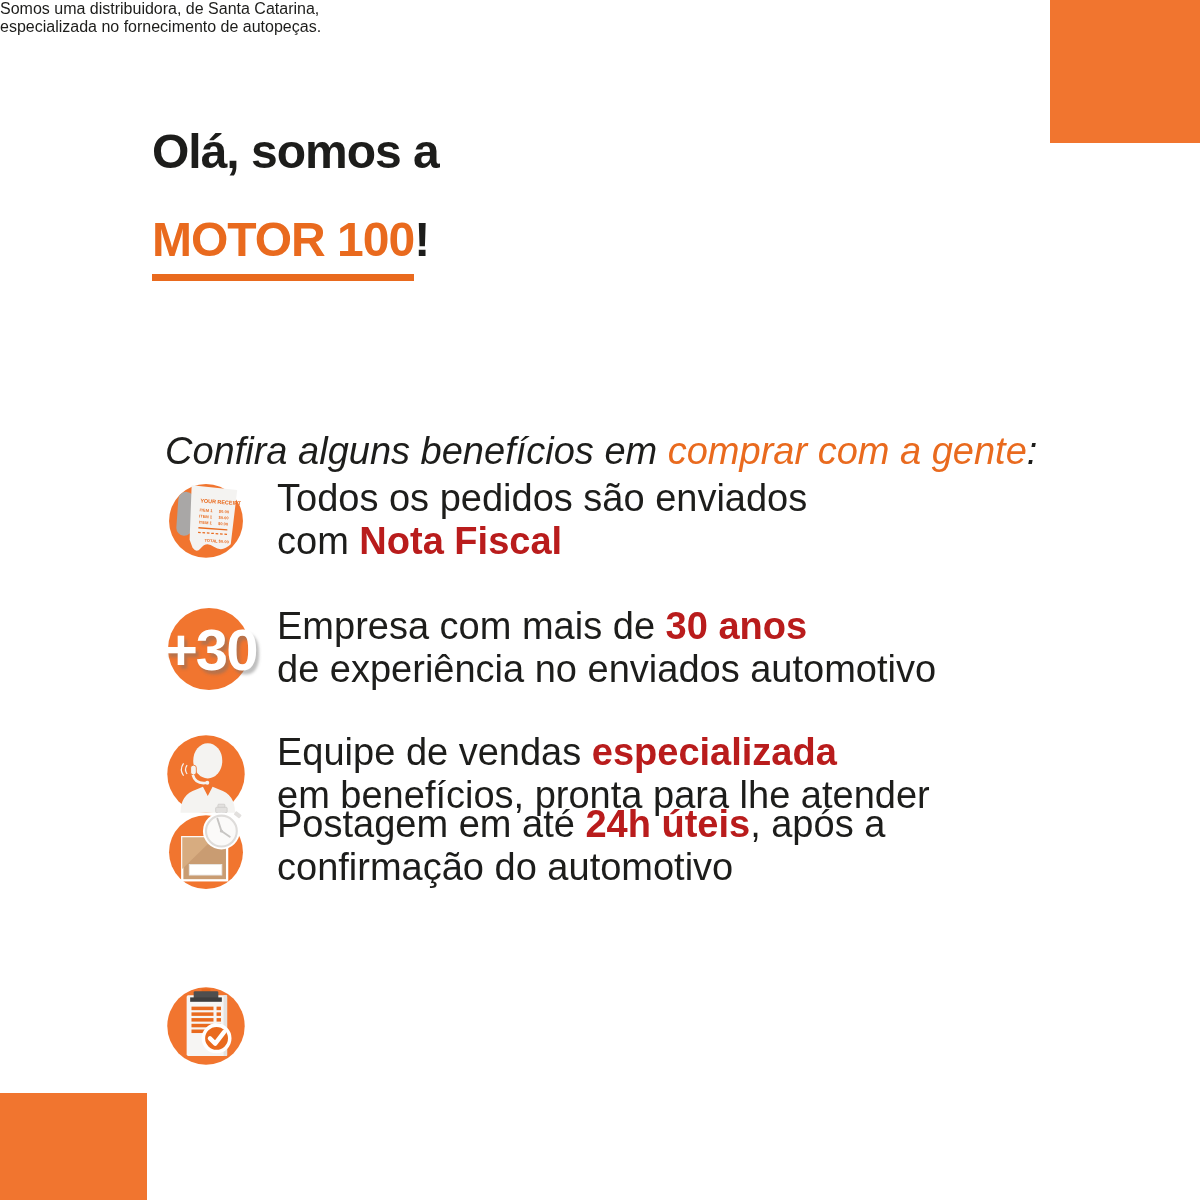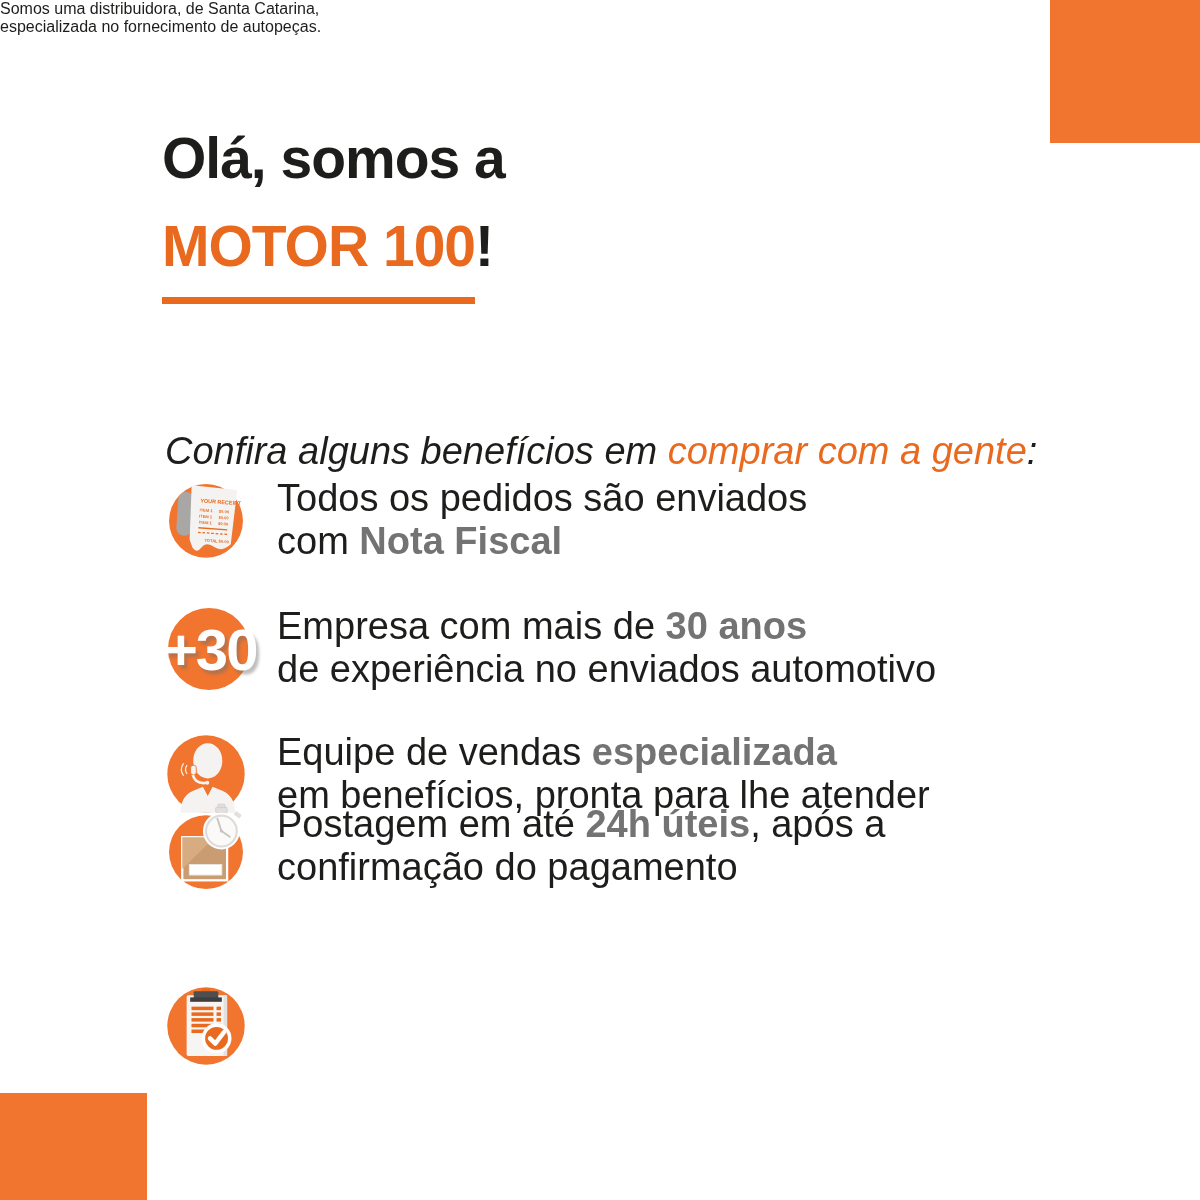--- a/index.html
+++ b/index.html
@@ -9,41 +9,41 @@
     color:#1d1d1b;position:relative;overflow:hidden;
   }
   .canvas{position:absolute;inset:0;}
 
   
   .sq{position:absolute;background:#F1752F;}
   .sq.tr{top:0;right:0;width:150px;height:143px;}
   .sq.bl{bottom:0;left:0;width:147px;height:107px;}
 
   
-  .title{position:absolute;left:162px;top:78px;font-weight:bold;font-size:57px;line-height:84px;letter-spacing:-1px;}
+  .title{position:absolute;left:152px;top:78px;font-weight:bold;font-size:48px;line-height:84px;letter-spacing:-1px;}
   .title .t2{margin-top:4px;}
   .title .brand{
     color:#E96A1E;display:inline-block;line-height:1;
-    padding-bottom:22px;border-bottom:7px solid #E96A1E;
+    padding-bottom:10px;border-bottom:7px solid #E96A1E;
   }
   .title .bang{color:#1d1d1b;}
 
   
   .intro{position:absolute;left:165px;top:276px;font-size:38px;line-height:43px;}
   .lead{position:absolute;left:165px;top:392px;font-size:38px;line-height:43px;font-style:italic;}
   .lead .acc-light{color:#E96A1E;}
 
   
   .benefits{list-style:none;margin:0;padding:0;}
   .benefit{position:absolute;left:162px;display:flex;align-items:center;gap:27px;}
   .b1{top:476px;}  .b2{top:604px;}  .b3{top:730px;}  .b4{top:802px;}  .b5{top:982px;}
   .b-icon{width:88px;height:88px;flex:0 0 88px;position:relative;}
   .b-icon svg{display:block;width:88px;height:88px;}
   .b-text{font-size:38px;line-height:43px;white-space:nowrap;}
-  .acc{color:#737373;font-weight:bold;text-align:right;}
+  .acc{color:#b91c1c;font-weight:bold;text-align:right;}
 
   
   .plus30-circle{position:absolute;left:6px;top:4px;width:82px;height:82px;border-radius:50%;background:#F1752F;}
   .plus30-label{
     position:absolute;left:-18px;top:12px;font-size:58px;font-weight:bold;color:#fff;
     letter-spacing:-2px;text-shadow:3px 4px 3px rgba(110,110,110,.45);white-space:nowrap;margin-left:20px;
   }
 </style>
 </head>
 <body>
@@ -143,21 +143,21 @@
             <circle cx="67.5" cy="33" r="21" fill="#FFFFFF"></circle>
             <circle cx="67.5" cy="33" r="17.5" fill="#FBFAF9" stroke="#DEDCDA" stroke-width="2.4"></circle>
             <line x1="67.5" y1="33" x2="63" y2="19" stroke="#C7C5C3" stroke-width="2.2" stroke-linecap="round"></line>
             <line x1="67.5" y1="33" x2="77" y2="39.5" stroke="#C7C5C3" stroke-width="2.2" stroke-linecap="round"></line>
             <circle cx="67.5" cy="33" r="1.8" fill="#C7C5C3"></circle>
           </g>
         </svg>
       </div>
       <div class="b-text">
         <div><span>Postagem em até </span><span class="acc">24h úteis</span><span>, após a</span></div>
-        <div><span>confirmação do pagamento</span></div>
+        <div><span>confirmação do automotivo</span></div>
       </div>
     </li>
 
     <li class="benefit b5">
       <div class="b-icon">
         <svg viewBox="0 0 100 100">
           <circle cx="50" cy="50" r="44" fill="#F1752F"></circle>
           <rect x="28" y="15" width="46" height="69" rx="2" fill="#F6F5F3"></rect>
           <rect x="70" y="15" width="4" height="69" fill="#E4E2E0"></rect>
           <rect x="45" y="7.5" width="10" height="6" fill="#E96A1E"></rect>

